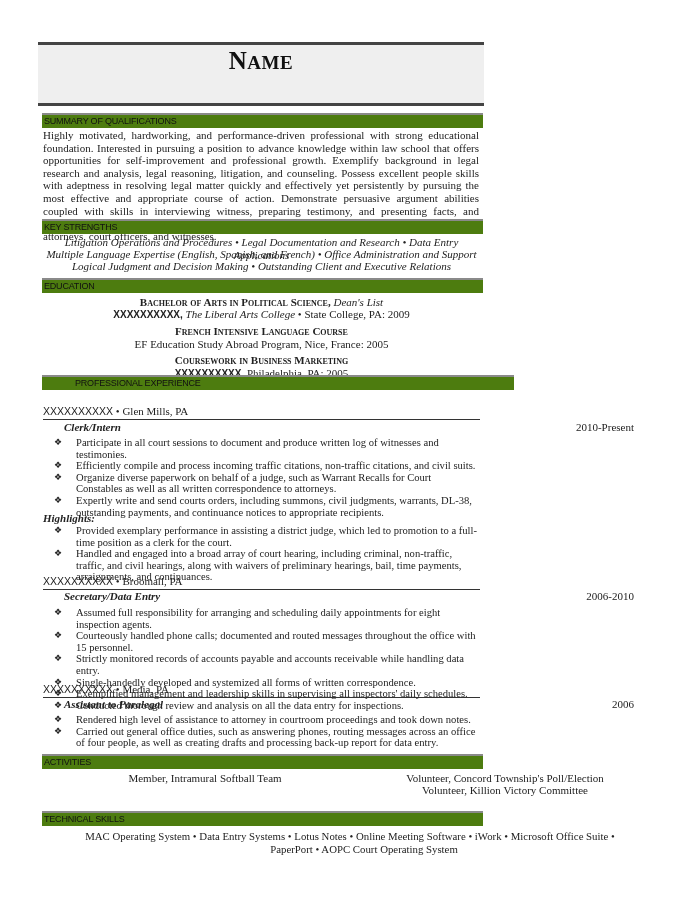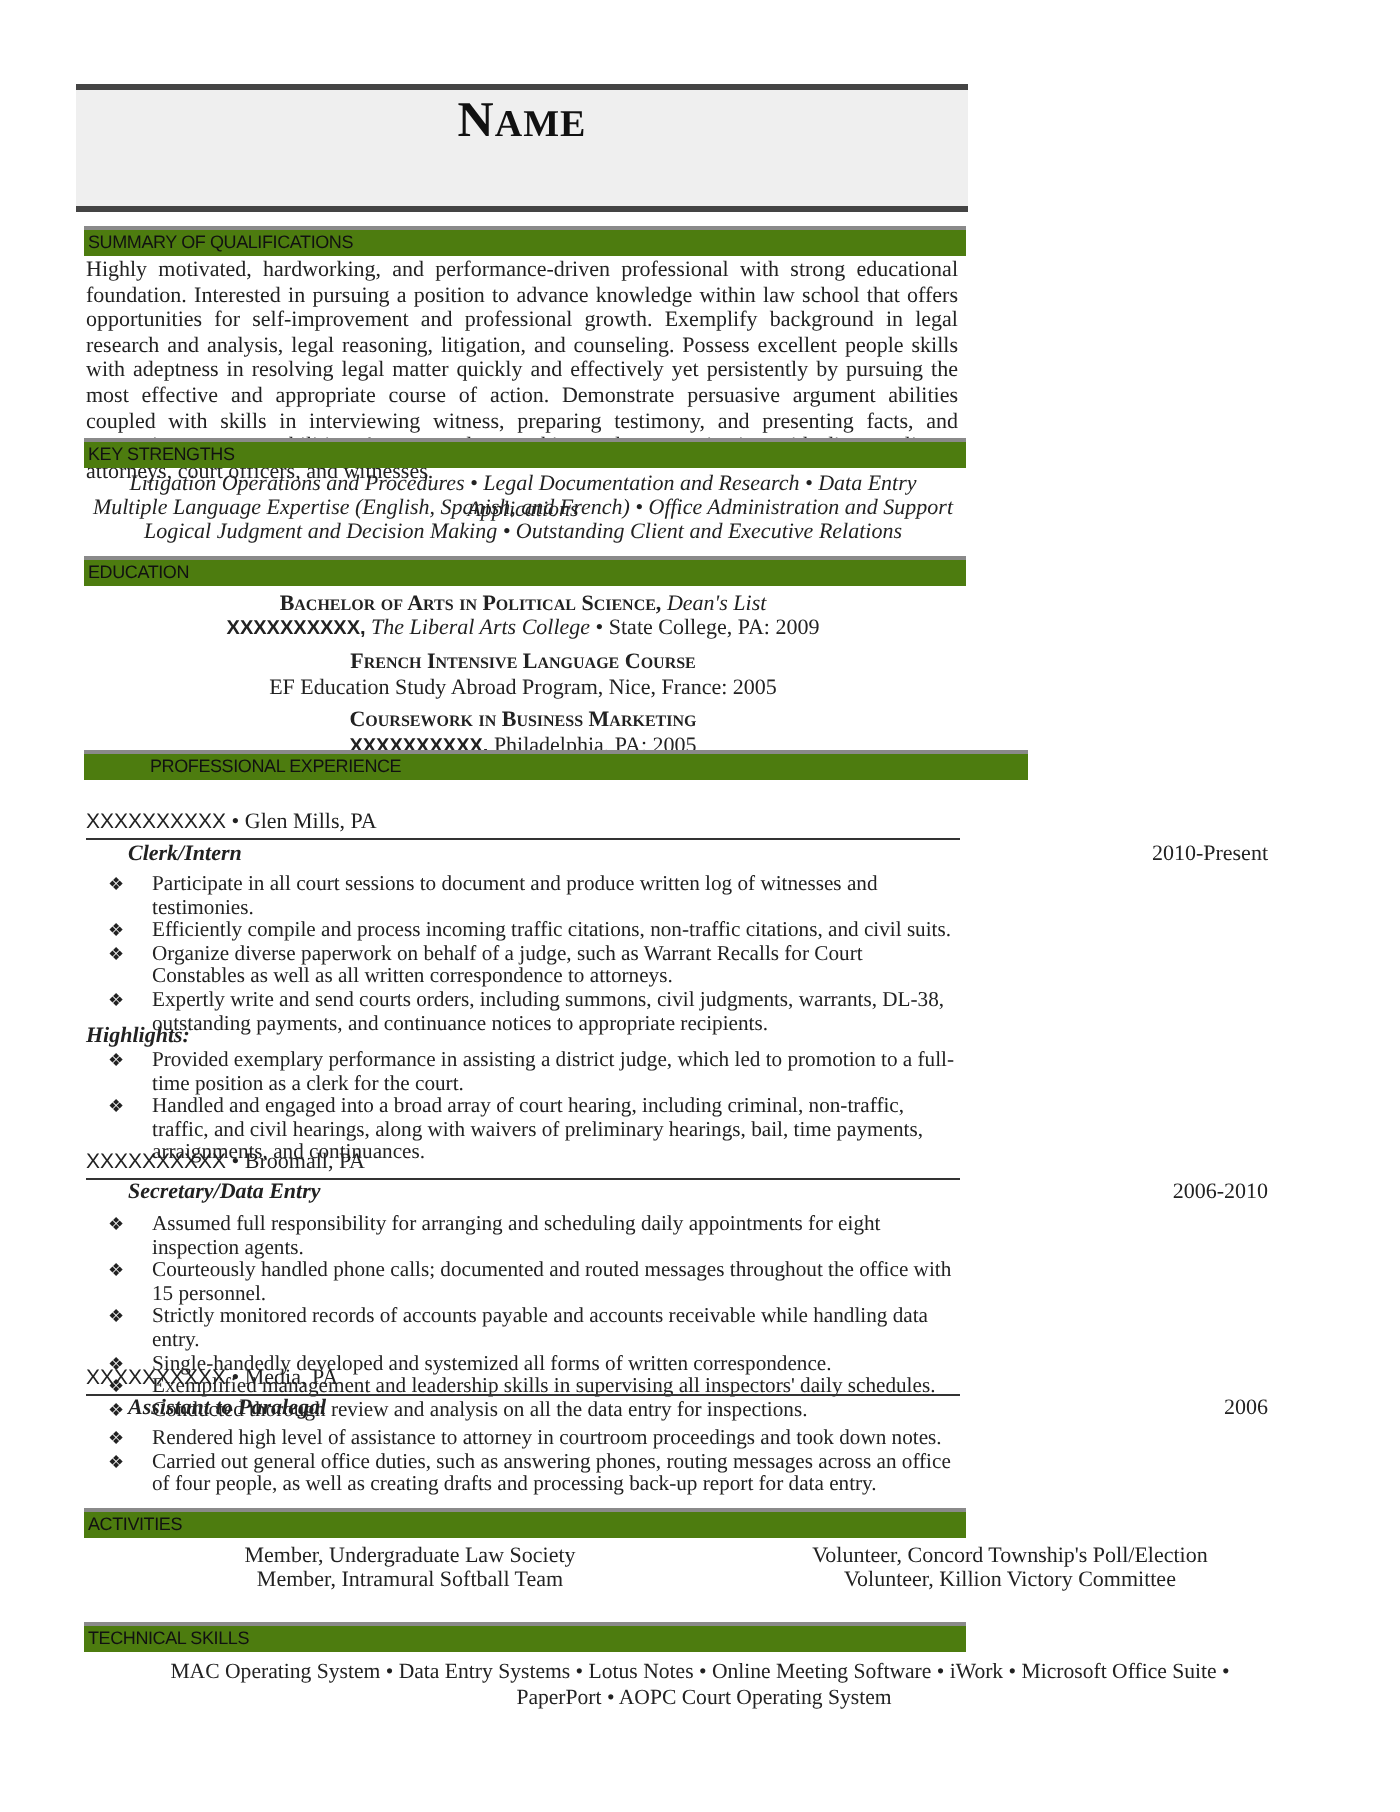--- a/index.html
+++ b/index.html
@@ -99,25 +99,24 @@
   </div>
   <div class="role" style="top:698px;">Assistant to Paralegal</div>
   <div class="dates" style="top:698px;">2006</div>
   <ul class="bullets" style="top:714px;">
     <li><span class="b">❖</span><span>Rendered high level of assistance to attorney in courtroom proceedings and took down notes.</span></li>
     <li><span class="b">❖</span><span>Carried out general office duties, such as answering phones, routing messages across an office of four people, as well as creating drafts and processing back-up report for data entry.</span></li>
   </ul>
 
   <div class="sec-bar" style="top:754px;">ACTIVITIES</div>
   <div class="act-col" style="left:100px;width:210px;top:772px;">
-    <div>Member, Undergraduate Law Society</div>
     <div>Member, Intramural Softball Team</div>
   </div>
   <div class="act-col" style="left:380px;width:250px;top:772px;">
     <div>Volunteer, Concord Township's Poll/Election</div>
     <div>Volunteer, Killion Victory Committee</div>
   </div>
 
   <div class="sec-bar" style="top:811px;">TECHNICAL SKILLS</div>
   <div class="centered" style="top:830px;left:30px;width:640px;font-size:10.8px;">MAC Operating System • Data Entry Systems • Lotus Notes • Online Meeting Software •  iWork • Microsoft Office Suite •</div>
-  <div class="centered" style="top:843px;left:32px;width:640px;font-size:10.8px;">PaperPort • AOPC Court Operating System</div>
+  <div class="centered" style="top:843px;left:44px;width:640px;font-size:10.8px;">PaperPort • AOPC Court Operating System</div>
 
 </div>
 
 </body></html>

